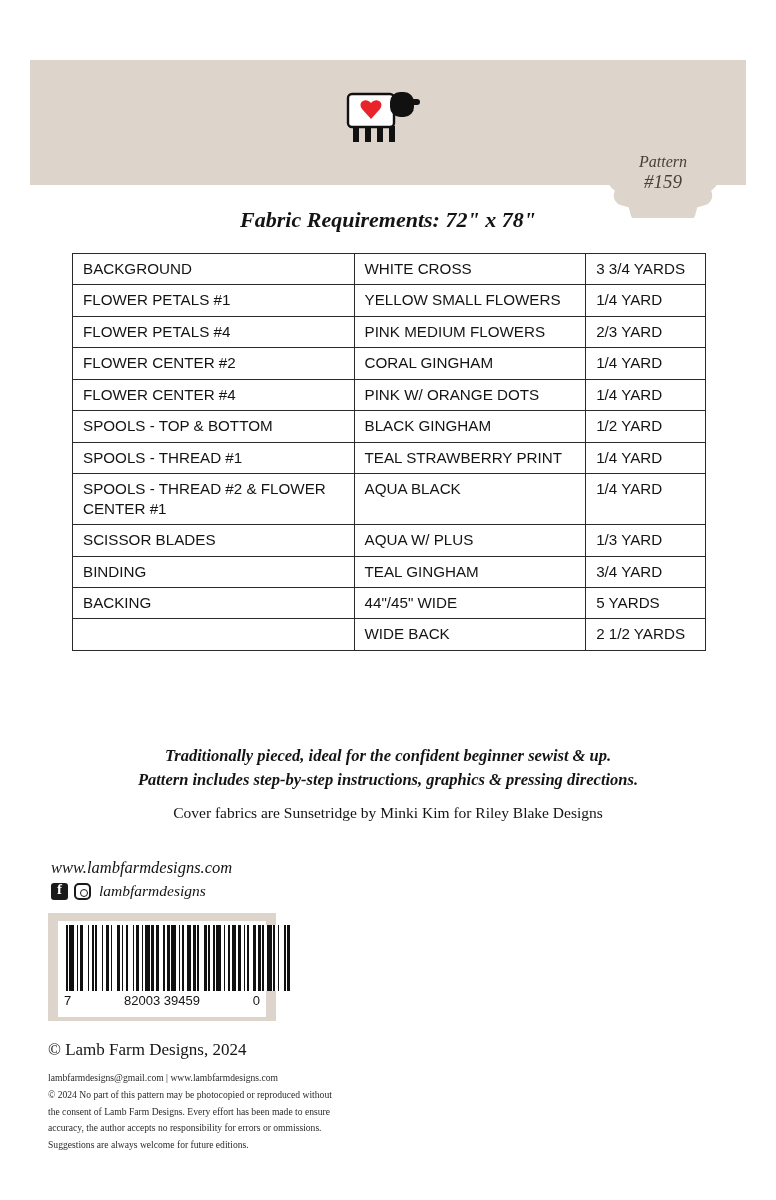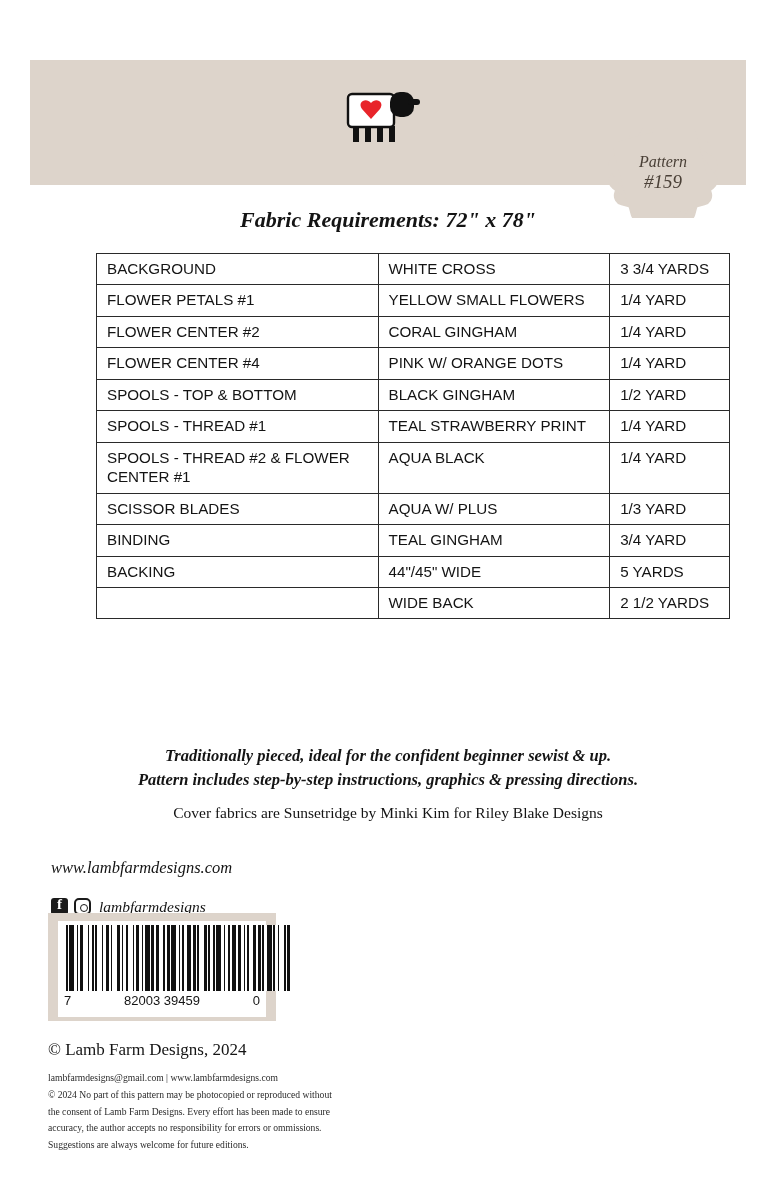--- a/index.html
+++ b/index.html
@@ -57,21 +57,20 @@
   .table-wrap {
     position: absolute;
     left: 72px; top: 253px;
     width: 634px;
   }
   table.fabric {
     border-collapse: collapse;
     width: 634px;
     font-size: 15.2px;
     color: #141414;
-    margin-left: 24px;
   }
   table.fabric td {
     border: 1px solid #2a2a2a;
     padding: 5px 8px 6px 10px;
     vertical-align: top;
     line-height: 1.28;
     height: 27px;
   }
   table.fabric td.c1 { width: 282px; }
   table.fabric td.c2 { width: 232px; }
@@ -103,26 +102,25 @@
     position: absolute;
     left: 51px; top: 858px;
     font-family: "Liberation Serif", serif;
     font-style: italic;
     font-size: 16.5px;
     color: #141414;
   }
   .social {
     position: absolute;
     left: 51px; top: 882px;
-    display: flex; align-items: flex-start; gap: 6px;
+    display: flex; align-items: flex-end; gap: 6px;
     font-family: "Liberation Serif", serif;
     font-style: italic;
     font-size: 15.5px;
     color: #141414;
-    margin-top: 16px;
   }
   .fb-icon, .ig-icon {
     width: 17px; height: 17px;
     display: inline-block;
     position: relative;
   }
   .fb-icon {
     background: #1a1a1a;
     border-radius: 3px;
   }
@@ -246,20 +244,25 @@
           <td class="c1">BACKGROUND</td>
           <td class="c2">WHITE CROSS</td>
           <td class="c3">3 3/4 YARDS</td>
         </tr>
         <tr>
           <td class="c1">FLOWER PETALS #1</td>
           <td class="c2">YELLOW SMALL FLOWERS</td>
           <td class="c3">1/4 YARD</td>
         </tr>
         <tr>
+          <td class="c1">FLOWER PETALS #4</td>
+          <td class="c2">PINK MEDIUM FLOWERS</td>
+          <td class="c3">2/3 YARD</td>
+        </tr>
+        <tr>
           <td class="c1">FLOWER CENTER #2</td>
           <td class="c2">CORAL GINGHAM</td>
           <td class="c3">1/4 YARD</td>
         </tr>
         <tr>
           <td class="c1">FLOWER CENTER #4</td>
           <td class="c2">PINK W/ ORANGE DOTS</td>
           <td class="c3">1/4 YARD</td>
         </tr>
         <tr>

